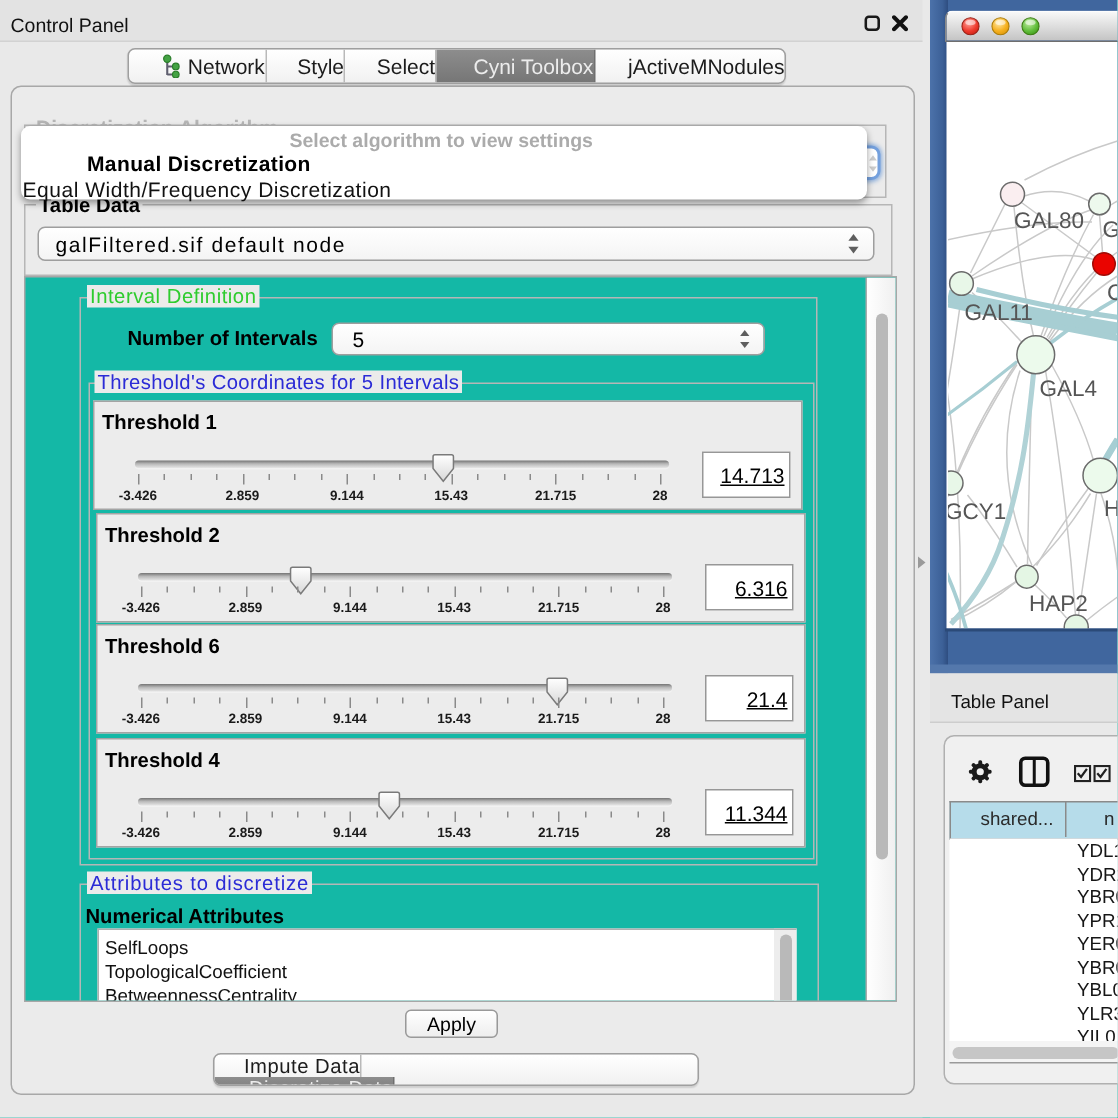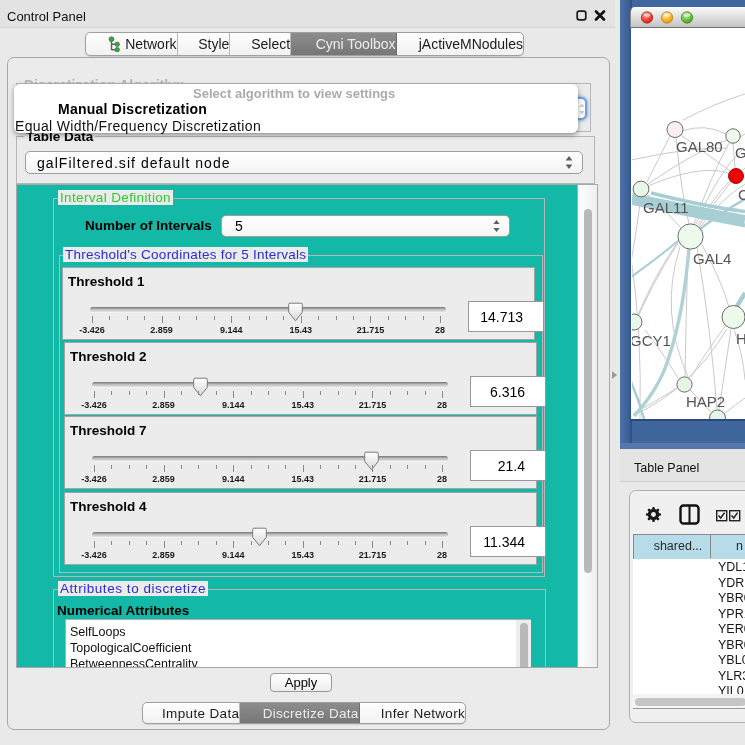--- a/index.html
+++ b/index.html
@@ -13,21 +13,21 @@
 .seg .s{display:flex;align-items:center;justify-content:flex-end;font-size:14px;color:#1c1c1c;
  border-right:1px solid #b9b9b9;white-space:nowrap;}
 .seg .s:last-child{border-right:none;}
 .seg .sel{background:linear-gradient(#8d8d8d,#767676);color:#ececec;border-right:1px solid #6f6f6f;}
 .gtitle{position:absolute;font-size:13.5px;background:#ebebeb;padding:0 2px;white-space:nowrap;}
 .gbox{position:absolute;border:1px solid #b6b6b6;}
 .tbox{position:absolute;border:1px solid #a4a4a4;background:#ececec;}
 .combo{position:absolute;background:linear-gradient(#ffffff,#f4f4f4);border:1px solid #9e9e9e;
  border-radius:5px;font-size:13px;color:#000;display:flex;align-items:center;}
 .valbox{position:absolute;background:#fff;border:1px solid #979797;font-size:14px;color:#000;
- display:flex;align-items:center;justify-content:flex-end;padding-right:20px;}
+ display:flex;align-items:center;justify-content:flex-end;padding-right:3px;text-decoration:underline;}
 .thlabel{position:absolute;font-weight:bold;font-size:13.5px;color:#000;}
 </style></head>
 <body>
 
 <div class="abs" style="left:0;top:0;width:615px;height:745px;background:#e9e9e9;"></div>
 <div class="abs" style="left:0;top:0;width:615px;height:27px;background:#e3e3e3;border-bottom:1px solid #d2d2d2;"></div>
 <div class="abs" style="left:7px;top:9px;font-size:13px;color:#111;">Control Panel</div>
 
 <svg class="abs" style="left:576px;top:10px" width="12" height="11" viewBox="0 0 12 11">
  <rect x="1.2" y="1.2" width="8.6" height="8.6" rx="2" fill="none" stroke="#1a1a1a" stroke-width="1.7"></rect>
@@ -165,21 +165,21 @@
         <div style="position:absolute;left:377.0px;top:48px;width:1px;height:7px;background:#8a8a8a;"></div>
   <div style="position:absolute;left:7.0px;top:57px;width:44px;text-align:center;font-size:9px;font-weight:bold;color:#1a1a1a;">-3.426</div>
         <div style="position:absolute;left:76.6px;top:57px;width:44px;text-align:center;font-size:9px;font-weight:bold;color:#1a1a1a;">2.859</div>
         <div style="position:absolute;left:146.2px;top:57px;width:44px;text-align:center;font-size:9px;font-weight:bold;color:#1a1a1a;">9.144</div>
         <div style="position:absolute;left:215.8px;top:57px;width:44px;text-align:center;font-size:9px;font-weight:bold;color:#1a1a1a;">15.43</div>
         <div style="position:absolute;left:285.4px;top:57px;width:44px;text-align:center;font-size:9px;font-weight:bold;color:#1a1a1a;">21.715</div>
         <div style="position:absolute;left:355.0px;top:57px;width:44px;text-align:center;font-size:9px;font-weight:bold;color:#1a1a1a;">28</div>
   <div class="valbox" style="left:405px;top:33px;width:54px;height:29px;">6.316</div>
 </div>
 <div class="tbox" style="left:47px;top:231px;width:471px;height:71px;">
-  <div class="thlabel" style="left:5px;top:6px;">Threshold 7</div>
+  <div class="thlabel" style="left:5px;top:6px;">Threshold 6</div>
   <div style="position:absolute;left:27px;top:39px;width:356px;height:5px;border-radius:2.5px;background:linear-gradient(#747474,#b9b9b9 45%,#e6e6e6);box-shadow:0 1px 0 #f2f2f2;"></div>
   <svg style="position:absolute;left:298px;top:34px;" width="17" height="20" viewBox="0 0 17 20">
     <path d="M3 1.2 H14 Q15.3 1.2 15.3 2.5 V10.3 L8.5 18.8 L1.7 10.3 V2.5 Q1.7 1.2 3 1.2 Z" fill="url(#thg232)" stroke="#7a7a7a" stroke-width="1"></path>
     <defs>
             <linearGradient id="thg232" x1="0" y1="0" x2="0" y2="1">
               <stop offset="0" stop-color="#ffffff"></stop>
               <stop offset="1" stop-color="#d8d8d8"></stop>
             </linearGradient>
           </defs>
   </svg>
@@ -264,21 +264,21 @@
     <div class="abs" style="left:503px;top:438px;width:8px;height:58px;background:#b9b9b9;border-radius:4px;"></div>
   </div>
 
   <div class="abs" style="left:560px;top:0;width:20px;height:482px;background:linear-gradient(90deg,#ffffff,#efefef);border-left:1px solid #ababab;"></div>
   <div class="abs" style="left:567px;top:24px;width:8px;height:364px;background:#b9b9b9;border-radius:4px;"></div>
 </div>
 
 <div class="abs" style="left:270px;top:673px;width:60px;height:17px;background:linear-gradient(#ffffff,#eeeeee);
  border:1px solid #999;border-radius:4px;font-size:13px;color:#000;display:flex;align-items:center;justify-content:center;">Apply</div>
 
-<div class="seg" style="left:142px;top:702px;width:322px;height:20px;">
+<div class="seg" style="left:142px;top:702px;width:322px;height:20px;flex-direction:column;">
   <div class="s" style="width:97px;font-size:13.5px;letter-spacing:0.35px;">Impute Data</div>
   <div class="s sel" style="width:119px;font-size:13.5px;letter-spacing:0.3px;">Discretize Data</div>
   <div class="s" style="width:106px;font-size:13.5px;letter-spacing:0.3px;">Infer Network</div>
 </div>
 
 <div class="abs" style="left:14px;top:84px;width:564px;height:49px;background:#fff;border-radius:6px;
  box-shadow:0 2px 5px rgba(0,0,0,0.4);"></div>
 <div class="abs bold" style="left:193px;top:86px;font-size:13px;color:#ababab;">Select algorithm to view settings</div>
 <div class="abs bold" style="left:15px;top:101px;font-size:14px;letter-spacing:0.25px;color:#000;margin-left:43px;">Manual Discretization</div>
 <div class="abs" style="left:15px;top:118px;font-size:14px;letter-spacing:0.35px;color:#111;">Equal Width/Frequency Discretization</div>

